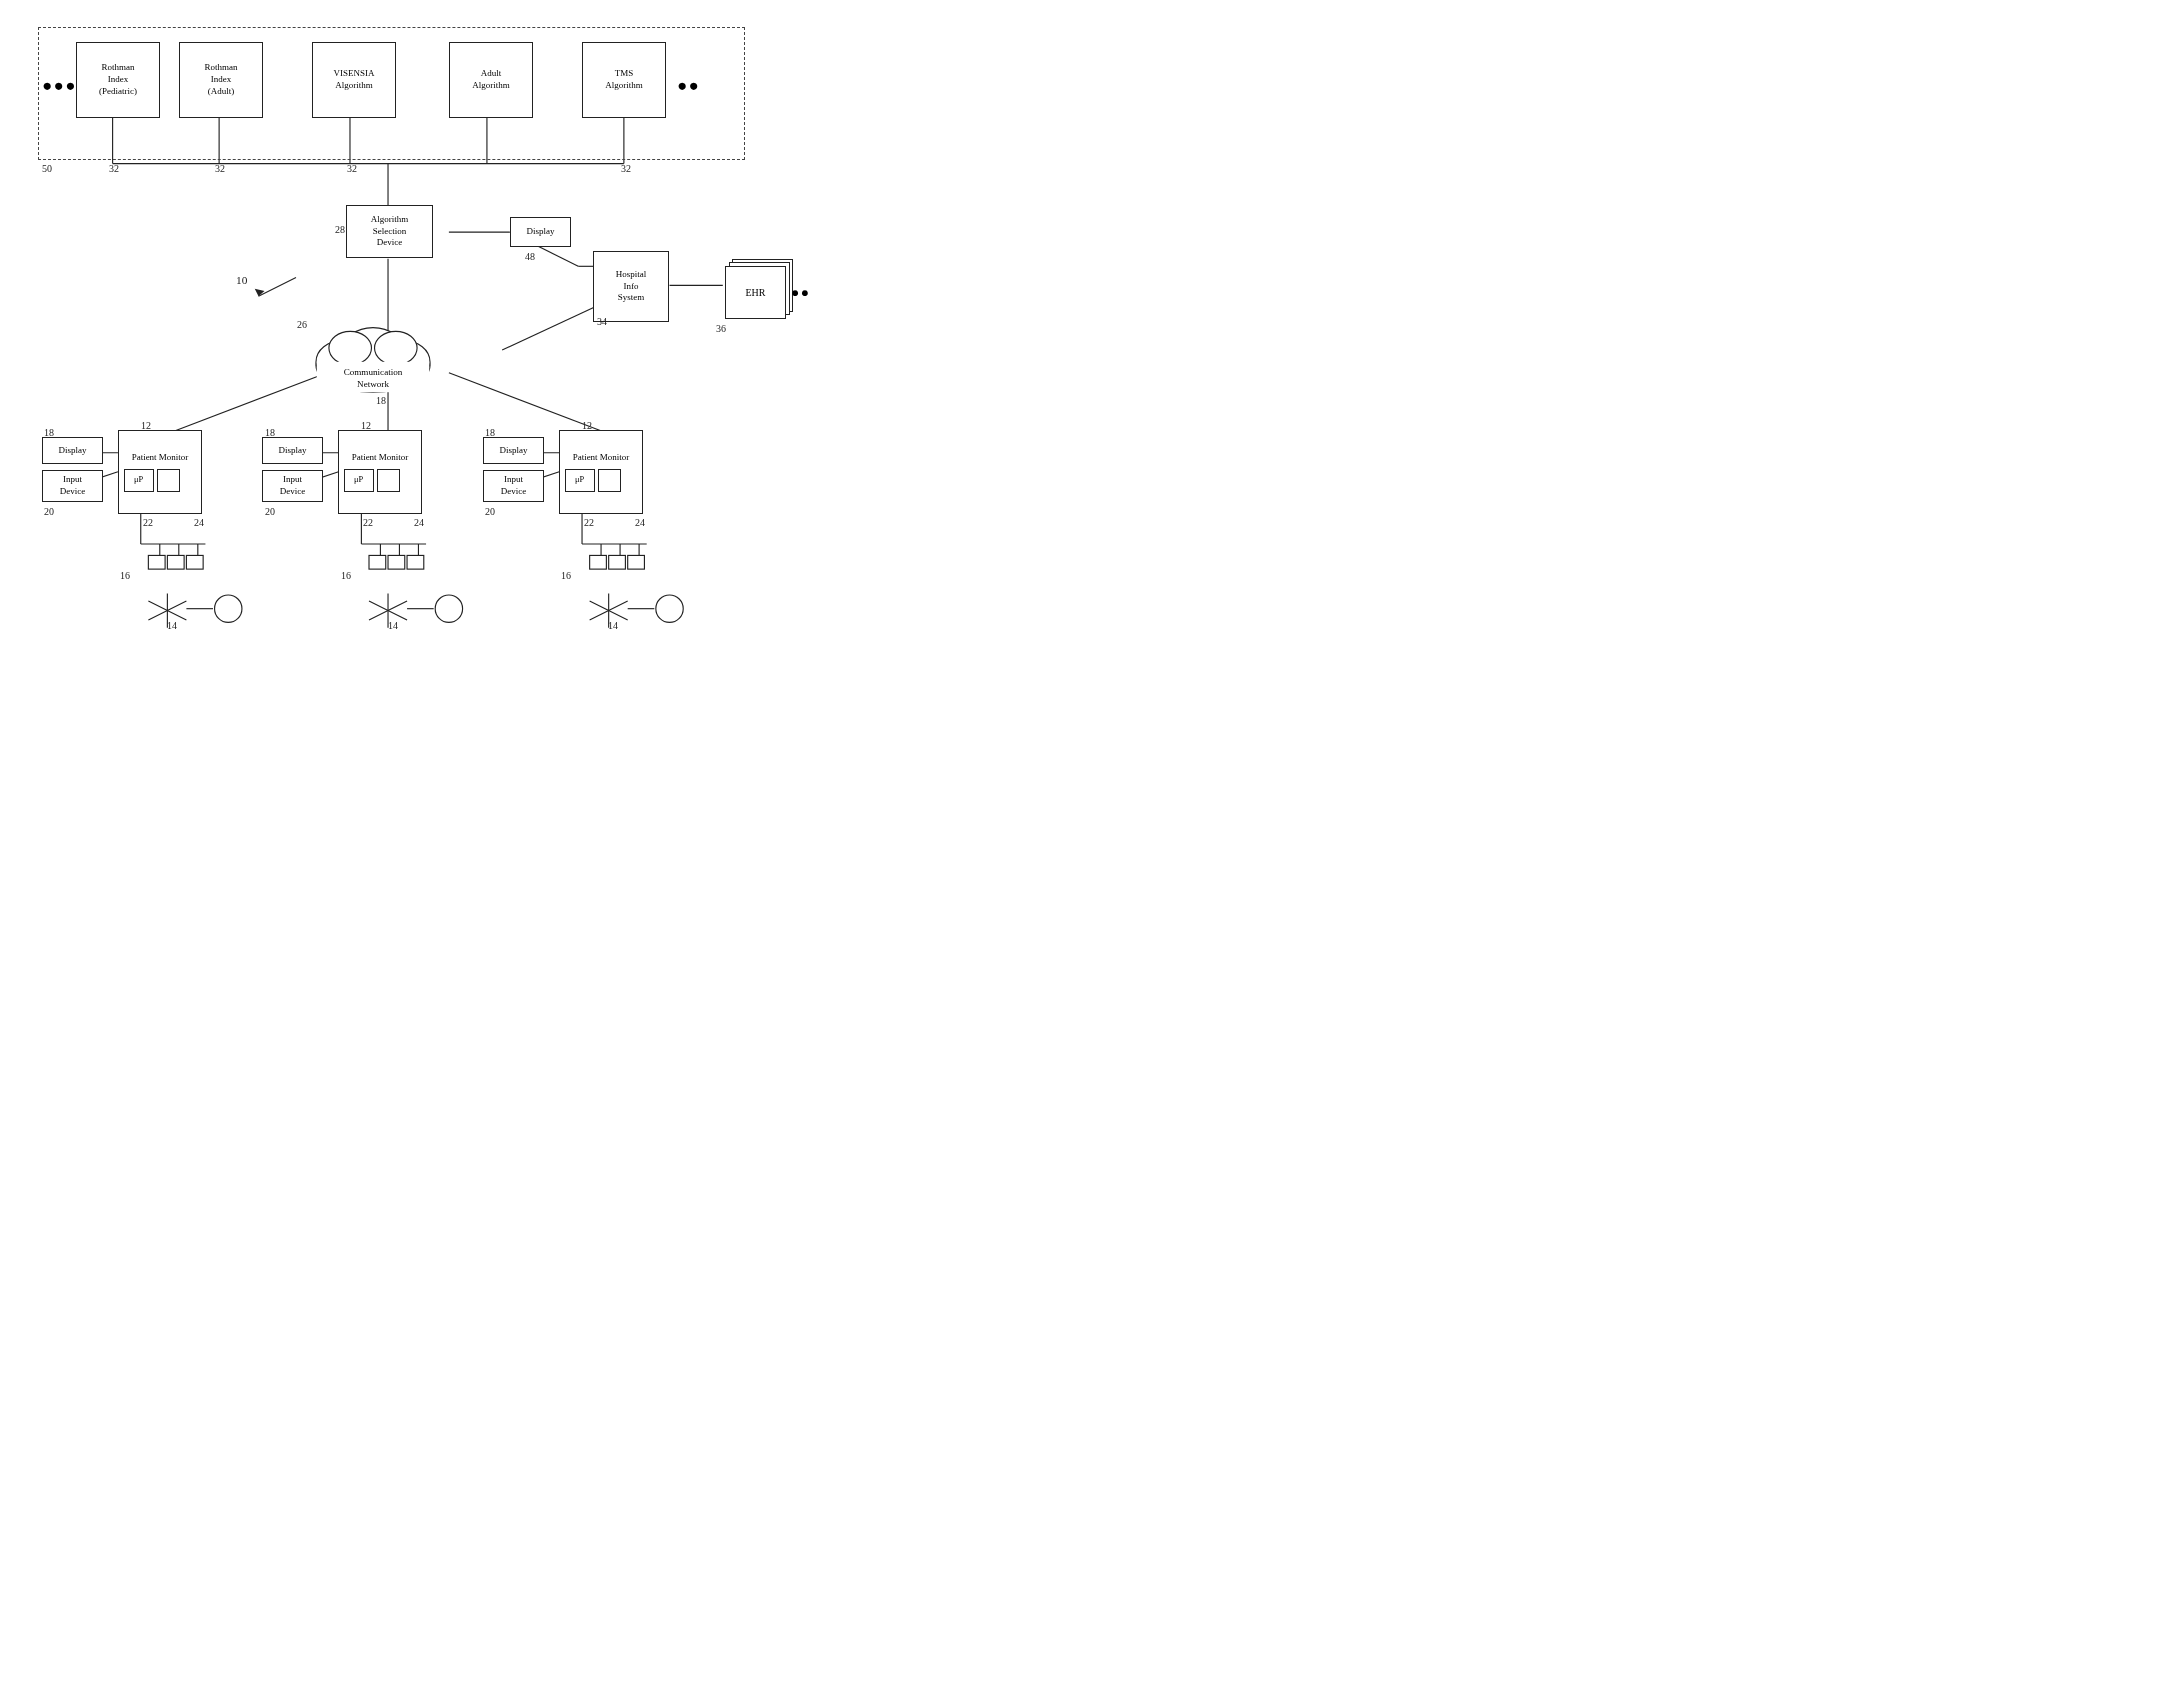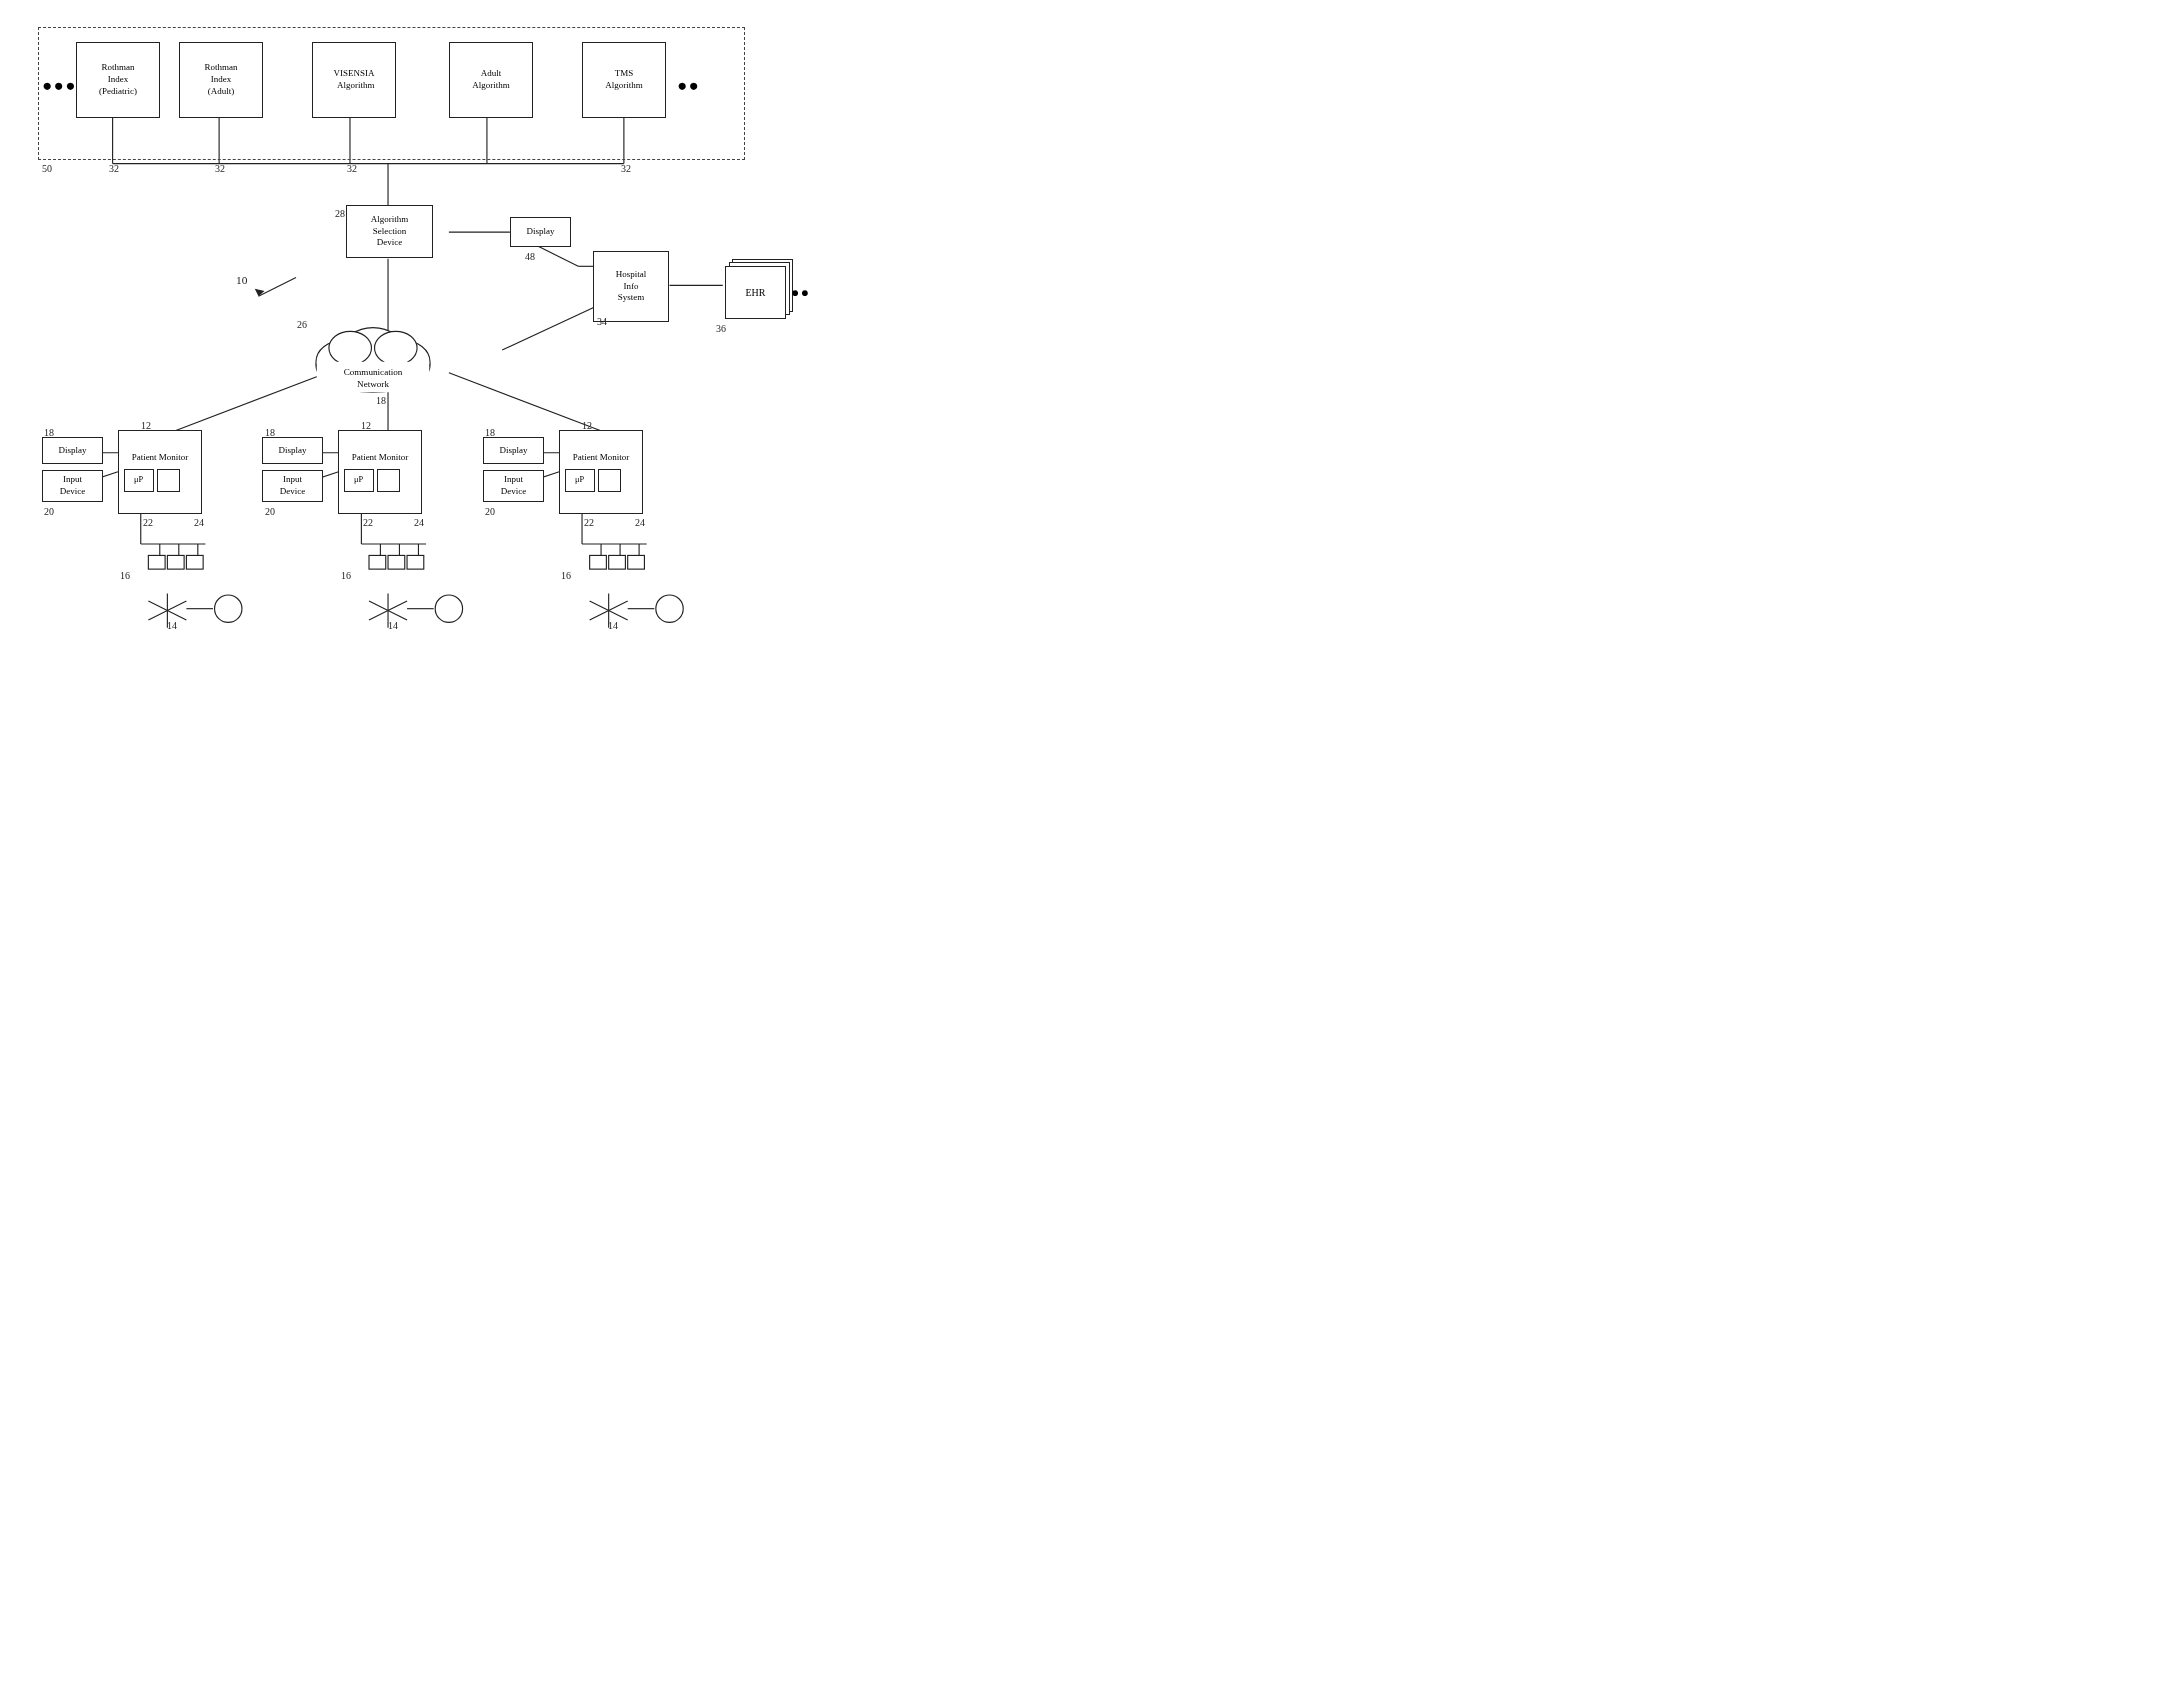--- a/index.html
+++ b/index.html
@@ -157,21 +157,21 @@
 (Pediatric)</span>
   </div>
 
   <div class="box" style="left:179px; top:42px; width:84px; height:76px; font-size:9px;">
     <span style="white-space:pre-line;">Rothman
 Index
 (Adult)</span>
   </div>
 
   <div class="box" style="left:312px; top:42px; width:84px; height:76px; font-size:9px;">
-    <span style="white-space:pre-line;text-align:right;">VISENSIA
+    <span style="white-space:pre-line;">VISENSIA
 Algorithm</span>
   </div>
 
   <div class="box" style="left:449px; top:42px; width:84px; height:76px; font-size:9px;">
     <span style="white-space:pre-line;">Adult
 Algorithm</span>
   </div>
 
   <div class="box" style="left:582px; top:42px; width:84px; height:76px; font-size:9px;">
     <span style="white-space:pre-line;">TMS
@@ -186,21 +186,21 @@
   <div class="label" style="left:215px; top:163px;">32</div>
   <div class="label" style="left:347px; top:163px;">32</div>
   <div class="label" style="left:621px; top:163px;">32</div>
 
   <div class="box" style="left:346px; top:205px; width:87px; height:53px; font-size:9px;">
     <span style="white-space:pre-line;">Algorithm
 Selection
 Device</span>
   </div>
 
-  <div class="label" style="left:335px; top:208px;">28</div>
+  <div class="label" style="left:335px; top:224px;">28</div>
 
   <div class="box" style="left:510px; top:217px; width:61px; height:30px; font-size:9px;">
     <span>Display</span>
   </div>
 
   <div class="label" style="left:525px; top:251px;">48</div>
 
   <div class="box" style="left:593px; top:251px; width:76px; height:71px; font-size:9px;">
     <span style="white-space:pre-line;">Hospital
 Info

